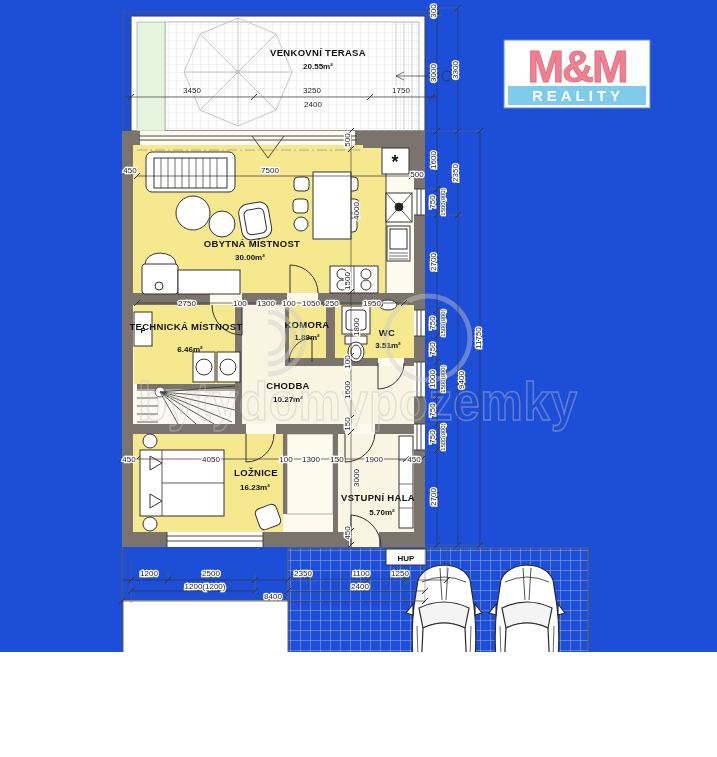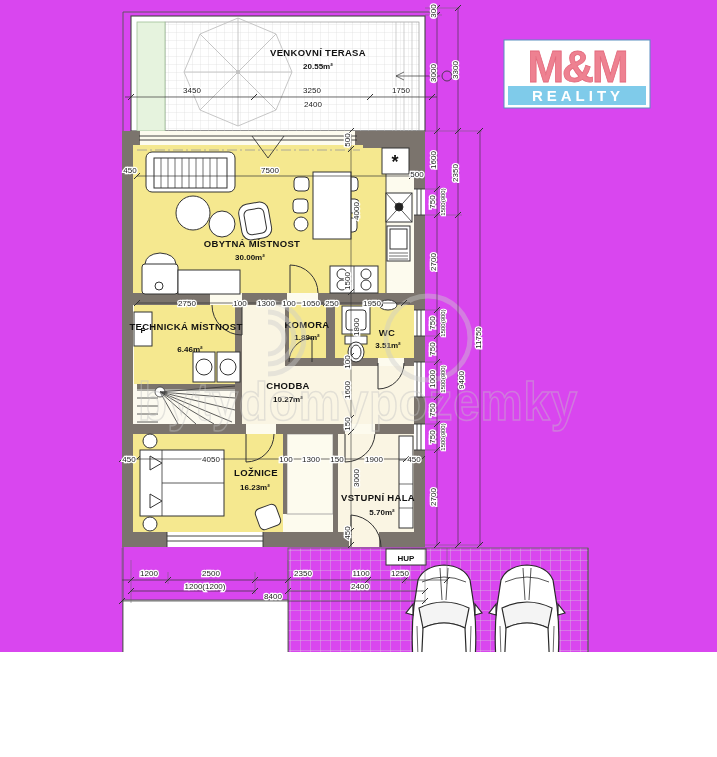--- a/index.html
+++ b/index.html
@@ -1,16 +1,16 @@
 <!DOCTYPE html>
 <html><head>
 <meta charset="utf-8">
 <style>
   html,body{margin:0;padding:0;background:#fff;}
-  .stage{position:relative;width:717px;height:652px;background:#d946ef;overflow:hidden;
+  .stage{position:relative;width:717px;height:652px;background:#1d4ed8;overflow:hidden;
          font-family:"Liberation Sans",sans-serif;text-decoration:underline;}
   svg{position:absolute;left:0;top:0;}
   text{font-family:"Liberation Sans",sans-serif;}
   .dim{font-size:8px;fill:#1c1c1c;stroke:#ffffff;stroke-width:2.6px;paint-order:stroke;text-anchor:middle;}
   .dim2{font-size:6px;fill:#1c1c1c;stroke:#ffffff;stroke-width:2px;paint-order:stroke;text-anchor:middle;}
   .room{font-size:9.5px;font-weight:bold;fill:#111;text-anchor:middle;letter-spacing:.3px;}
   .area{font-size:8px;font-weight:bold;fill:#111;text-anchor:middle;}
   .wm{font-size:54px;font-weight:900;fill:none;stroke:#c3c3c3;stroke-width:1.6px;text-anchor:middle;letter-spacing:1px;}
   .mm{font-size:44px;font-weight:900;fill:#ee8191;stroke:#e36a7d;stroke-width:.8px;text-anchor:middle;letter-spacing:-2px;}
   .re{font-size:15px;font-weight:900;fill:#ffffff;text-anchor:middle;letter-spacing:4px;}

